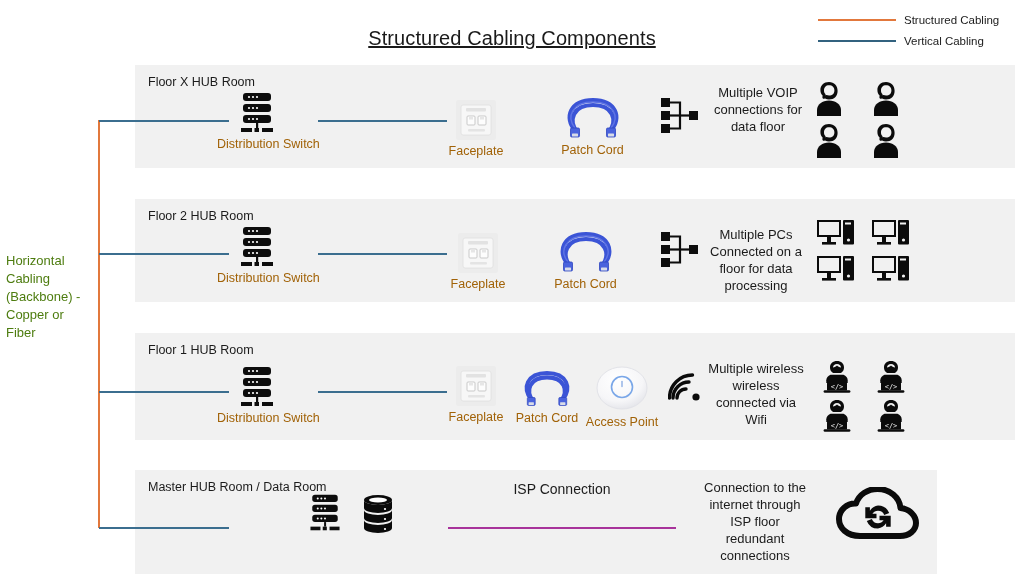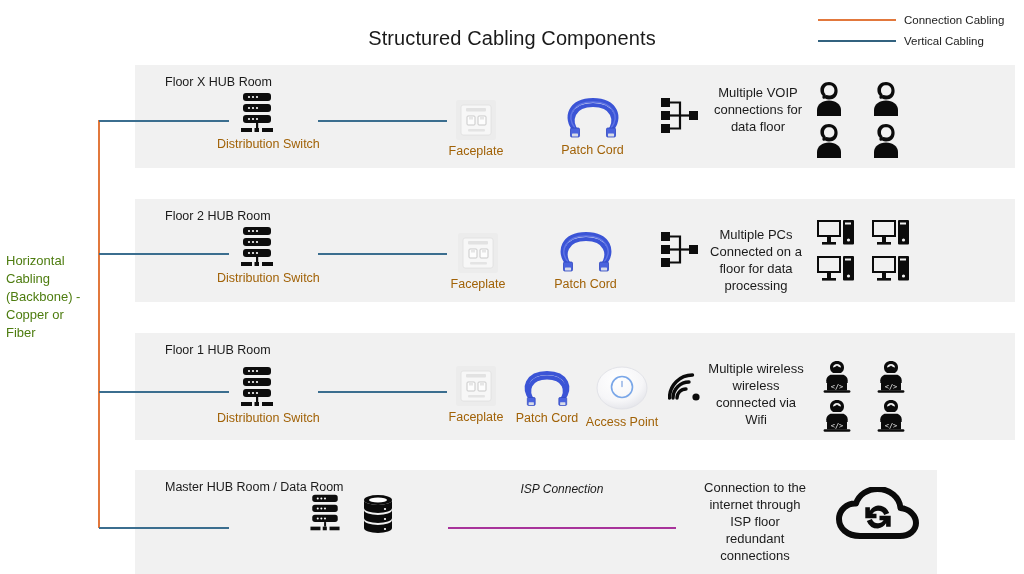--- a/index.html
+++ b/index.html
@@ -11,20 +11,21 @@
     position:relative;
     overflow:hidden;
   }
   .canvas{position:relative;width:1024px;height:574px;}
 
   
   .title{
     position:absolute;left:0;top:27px;width:1024px;
     text-align:center;font-size:20px;font-weight:400;color:#1a1a1a;
     letter-spacing:.1px;
+    text-decoration:underline;
   }
 
   
   .legend{position:absolute;right:6px;top:9px;width:200px;}
   .legend-row{display:flex;align-items:center;height:21px;}
   .legend-swatch{width:78px;height:0;border-top:2px solid #000;margin-right:8px;}
   .legend-label{font-size:11.5px;color:#1b1b1b;white-space:nowrap;}
 
   
   .backbone-label{
@@ -35,21 +36,21 @@
   .trunk{
     position:absolute;left:98px;top:120px;width:0;height:408px;
     border-left:2px solid #e2783c;
   }
 
   
   .row{
     position:absolute;left:135px;background:#f1f1f1;
   }
   .row-label{
-    position:absolute;left:30px;top:10px;
+    position:absolute;left:13px;top:10px;
     font-size:12.5px;color:#1b1b1b;white-space:nowrap;
   }
 
   
   .vline{position:absolute;height:0;border-top:2px solid #3b6e8f;}
 
   
   .isp-line{position:absolute;height:0;border-top:2px solid #a8339b;}
 
   
@@ -67,21 +68,21 @@
 </head>
 <body>
 
 <div class="canvas">
 
   <div class="title">Structured Cabling Components</div>
 
   <div class="legend">
     <div class="legend-row">
       <span class="legend-swatch" style="border-top-color:#e2783c"></span>
-      <span class="legend-label">Connection Cabling</span>
+      <span class="legend-label">Structured Cabling</span>
     </div>
     <div class="legend-row">
       <span class="legend-swatch" style="border-top-color:#32627f"></span>
       <span class="legend-label">Vertical Cabling</span>
     </div>
   </div>
 
   <div class="backbone-label">Horizontal Cabling (Backbone) - Copper or Fiber</div>
   <div class="trunk"></div>
 
@@ -564,21 +565,21 @@
         <g fill="#ffffff">
           <ellipse cx="18" cy="6" rx="9" ry="2.4"></ellipse>
           <circle cx="25" cy="15" r="1.1"></circle>
           <circle cx="25" cy="25" r="1.1"></circle>
           <circle cx="25" cy="35" r="1.1"></circle>
         </g>
       </svg>
     </div>
   </div>
 
-  <div class="note" style="left:510px;top:480px;width:104px;font-size:12px;line-height:19px;font-style:italic;">ISP Connection</div>
+  <div class="note" style="left:510px;top:480px;width:104px;font-size:14px;line-height:19px;">ISP Connection</div>
 
   <div class="note" style="left:700px;top:479px;width:110px;">Connection to the internet through ISP floor redundant connections</div>
 
   <div class="cell" style="left:836px;top:487px;width:84px;">
     <div class="cell-icon">
       <svg width="84" height="56" viewBox="0 0 84 56" aria-hidden="true">
         <path d="M24 49 C 11 49, 3 41, 3 32 C 3 23, 11 16, 20 16.5 C 23 7.5, 31.5 2, 41.5 2 C 54 2, 63.5 10.5, 64.5 21 C 73.5 22, 80 28.5, 80 36 C 80 43.5, 73 49, 64 49 Z" fill="none" stroke="#0b0b0b" stroke-width="6" stroke-linejoin="round"></path>
         <g fill="#0b0b0b">
           <path d="M42 18.5 a12 12 0 0 1 11.2 7.6 l-5 1.8 a6.7 6.7 0 0 0 -6.2 -4.2 a6.7 6.7 0 0 0 -5.6 3 l4.1 0 l0 4.6 l-11.2 0 l0 -11 l4.6 0 l0 3.4 a12 12 0 0 1 8.1 -5.2 z"></path>
           <path d="M42 41.5 a12 12 0 0 1 -11.2 -7.6 l5 -1.8 a6.7 6.7 0 0 0 6.2 4.2 a6.7 6.7 0 0 0 5.6 -3 l-4.1 0 l0 -4.6 l11.2 0 l0 11 l-4.6 0 l0 -3.4 a12 12 0 0 1 -8.1 5.2 z"></path>

